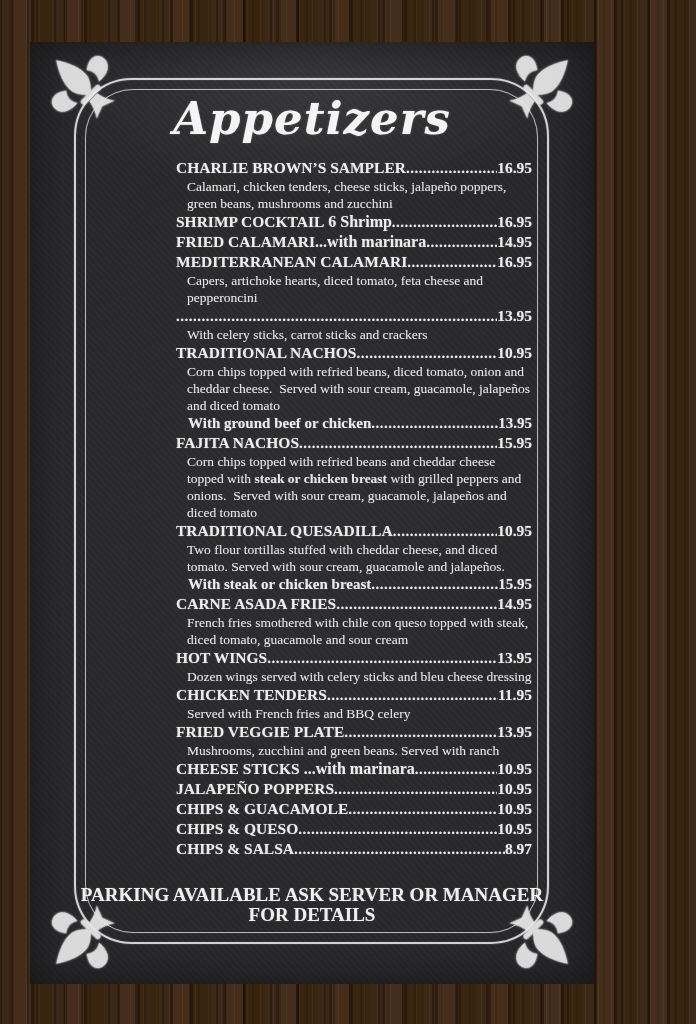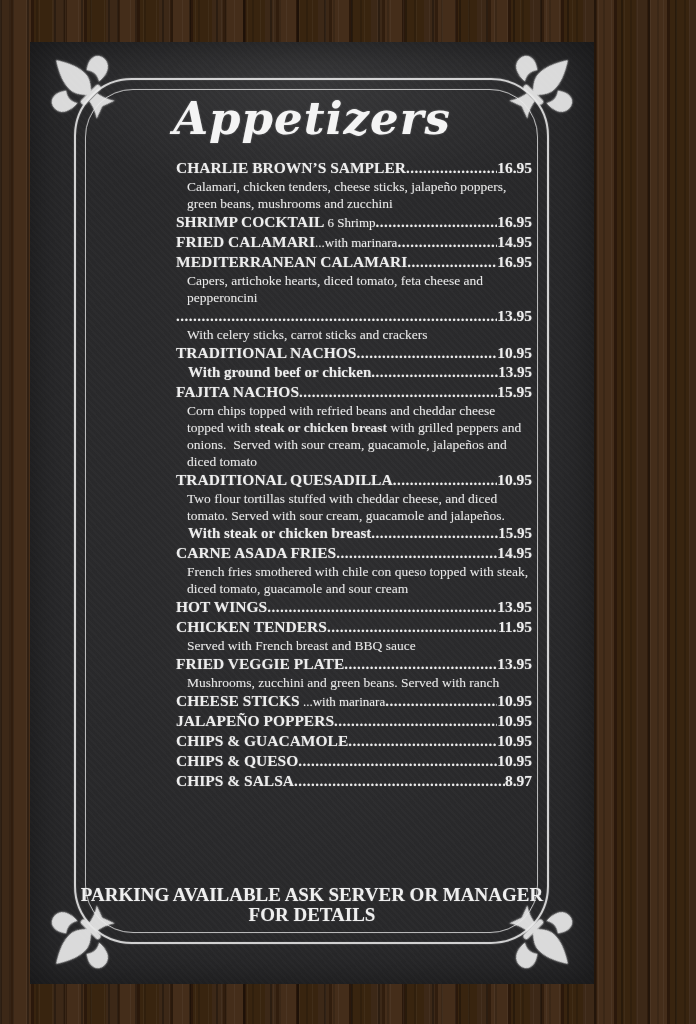--- a/index.html
+++ b/index.html
@@ -57,21 +57,21 @@
     font-family:"Liberation Serif", serif;
   }
   .item{margin:0;}
   .row{
     display:flex;align-items:baseline;
     font-weight:bold;font-size:15.5px;line-height:19px;
     text-shadow:0 0 1.5px rgba(255,255,255,.3);
     white-space:pre;
   }
   .iname{flex:0 0 auto;}
-  .inote{flex:0 0 auto;font-weight:normal;font-size:13px;}
+  .inote{flex:0 0 auto;font-weight:bold;font-size:16px;}
   .leader{
     flex:1 1 0;overflow:hidden;white-space:nowrap;
     font-size:15px;letter-spacing:.5px;min-width:6px;
   }
   .price{flex:0 0 auto;}
   .item.sub .row{padding-left:12px;font-size:15px;align-items:flex-end;}
   .desc{
     font-size:13.5px;line-height:17px;padding-left:11px;
     font-weight:normal;color:#e6e6e6;white-space:pre-wrap;
     text-shadow:0 0 1px rgba(255,255,255,.25);
@@ -174,20 +174,21 @@
     <div class="row">
       <span class="inote"></span><span class="leader">..........................................................................................</span><span class="price">13.95</span>
     </div>
     <div class="desc"><span>With celery sticks, carrot sticks and crackers</span></div>
   </div>
 
   <div class="item">
     <div class="row">
       <span class="iname">TRADITIONAL NACHOS</span><span class="inote"></span><span class="leader">..........................................................................................</span><span class="price">10.95</span>
     </div>
+    <div class="desc"><span>Corn chips topped with refried beans, diced tomato, onion and cheddar cheese.  Served with sour cream, guacamole, jalapeños and diced tomato</span></div>
   </div>
 
   <div class="item sub">
     <div class="row">
       <span class="iname">With ground beef or chicken</span><span class="inote"></span><span class="leader">..........................................................................................</span><span class="price">13.95</span>
     </div>
 
   </div>
 
   <div class="item">
@@ -215,27 +216,28 @@
     <div class="row">
       <span class="iname">CARNE ASADA FRIES</span><span class="inote"></span><span class="leader">..........................................................................................</span><span class="price">14.95</span>
     </div>
     <div class="desc"><span>French fries smothered with chile con queso topped with steak, diced tomato, guacamole and sour cream</span></div>
   </div>
 
   <div class="item">
     <div class="row">
       <span class="iname">HOT WINGS</span><span class="inote"></span><span class="leader">..........................................................................................</span><span class="price">13.95</span>
     </div>
+    <div class="desc"><span>Dozen wings served with celery sticks and bleu cheese dressing</span></div>
   </div>
 
   <div class="item">
     <div class="row">
       <span class="iname">CHICKEN TENDERS</span><span class="inote"></span><span class="leader">..........................................................................................</span><span class="price">11.95</span>
     </div>
-    <div class="desc"><span>Served with French breast and BBQ sauce</span></div>
+    <div class="desc"><span>Served with French fries and BBQ celery</span></div>
   </div>
 
   <div class="item">
     <div class="row">
       <span class="iname">FRIED VEGGIE PLATE</span><span class="inote"></span><span class="leader">..........................................................................................</span><span class="price">13.95</span>
     </div>
     <div class="desc"><span>Mushrooms, zucchini and green beans. Served with ranch</span></div>
   </div>
 
   <div class="item">

